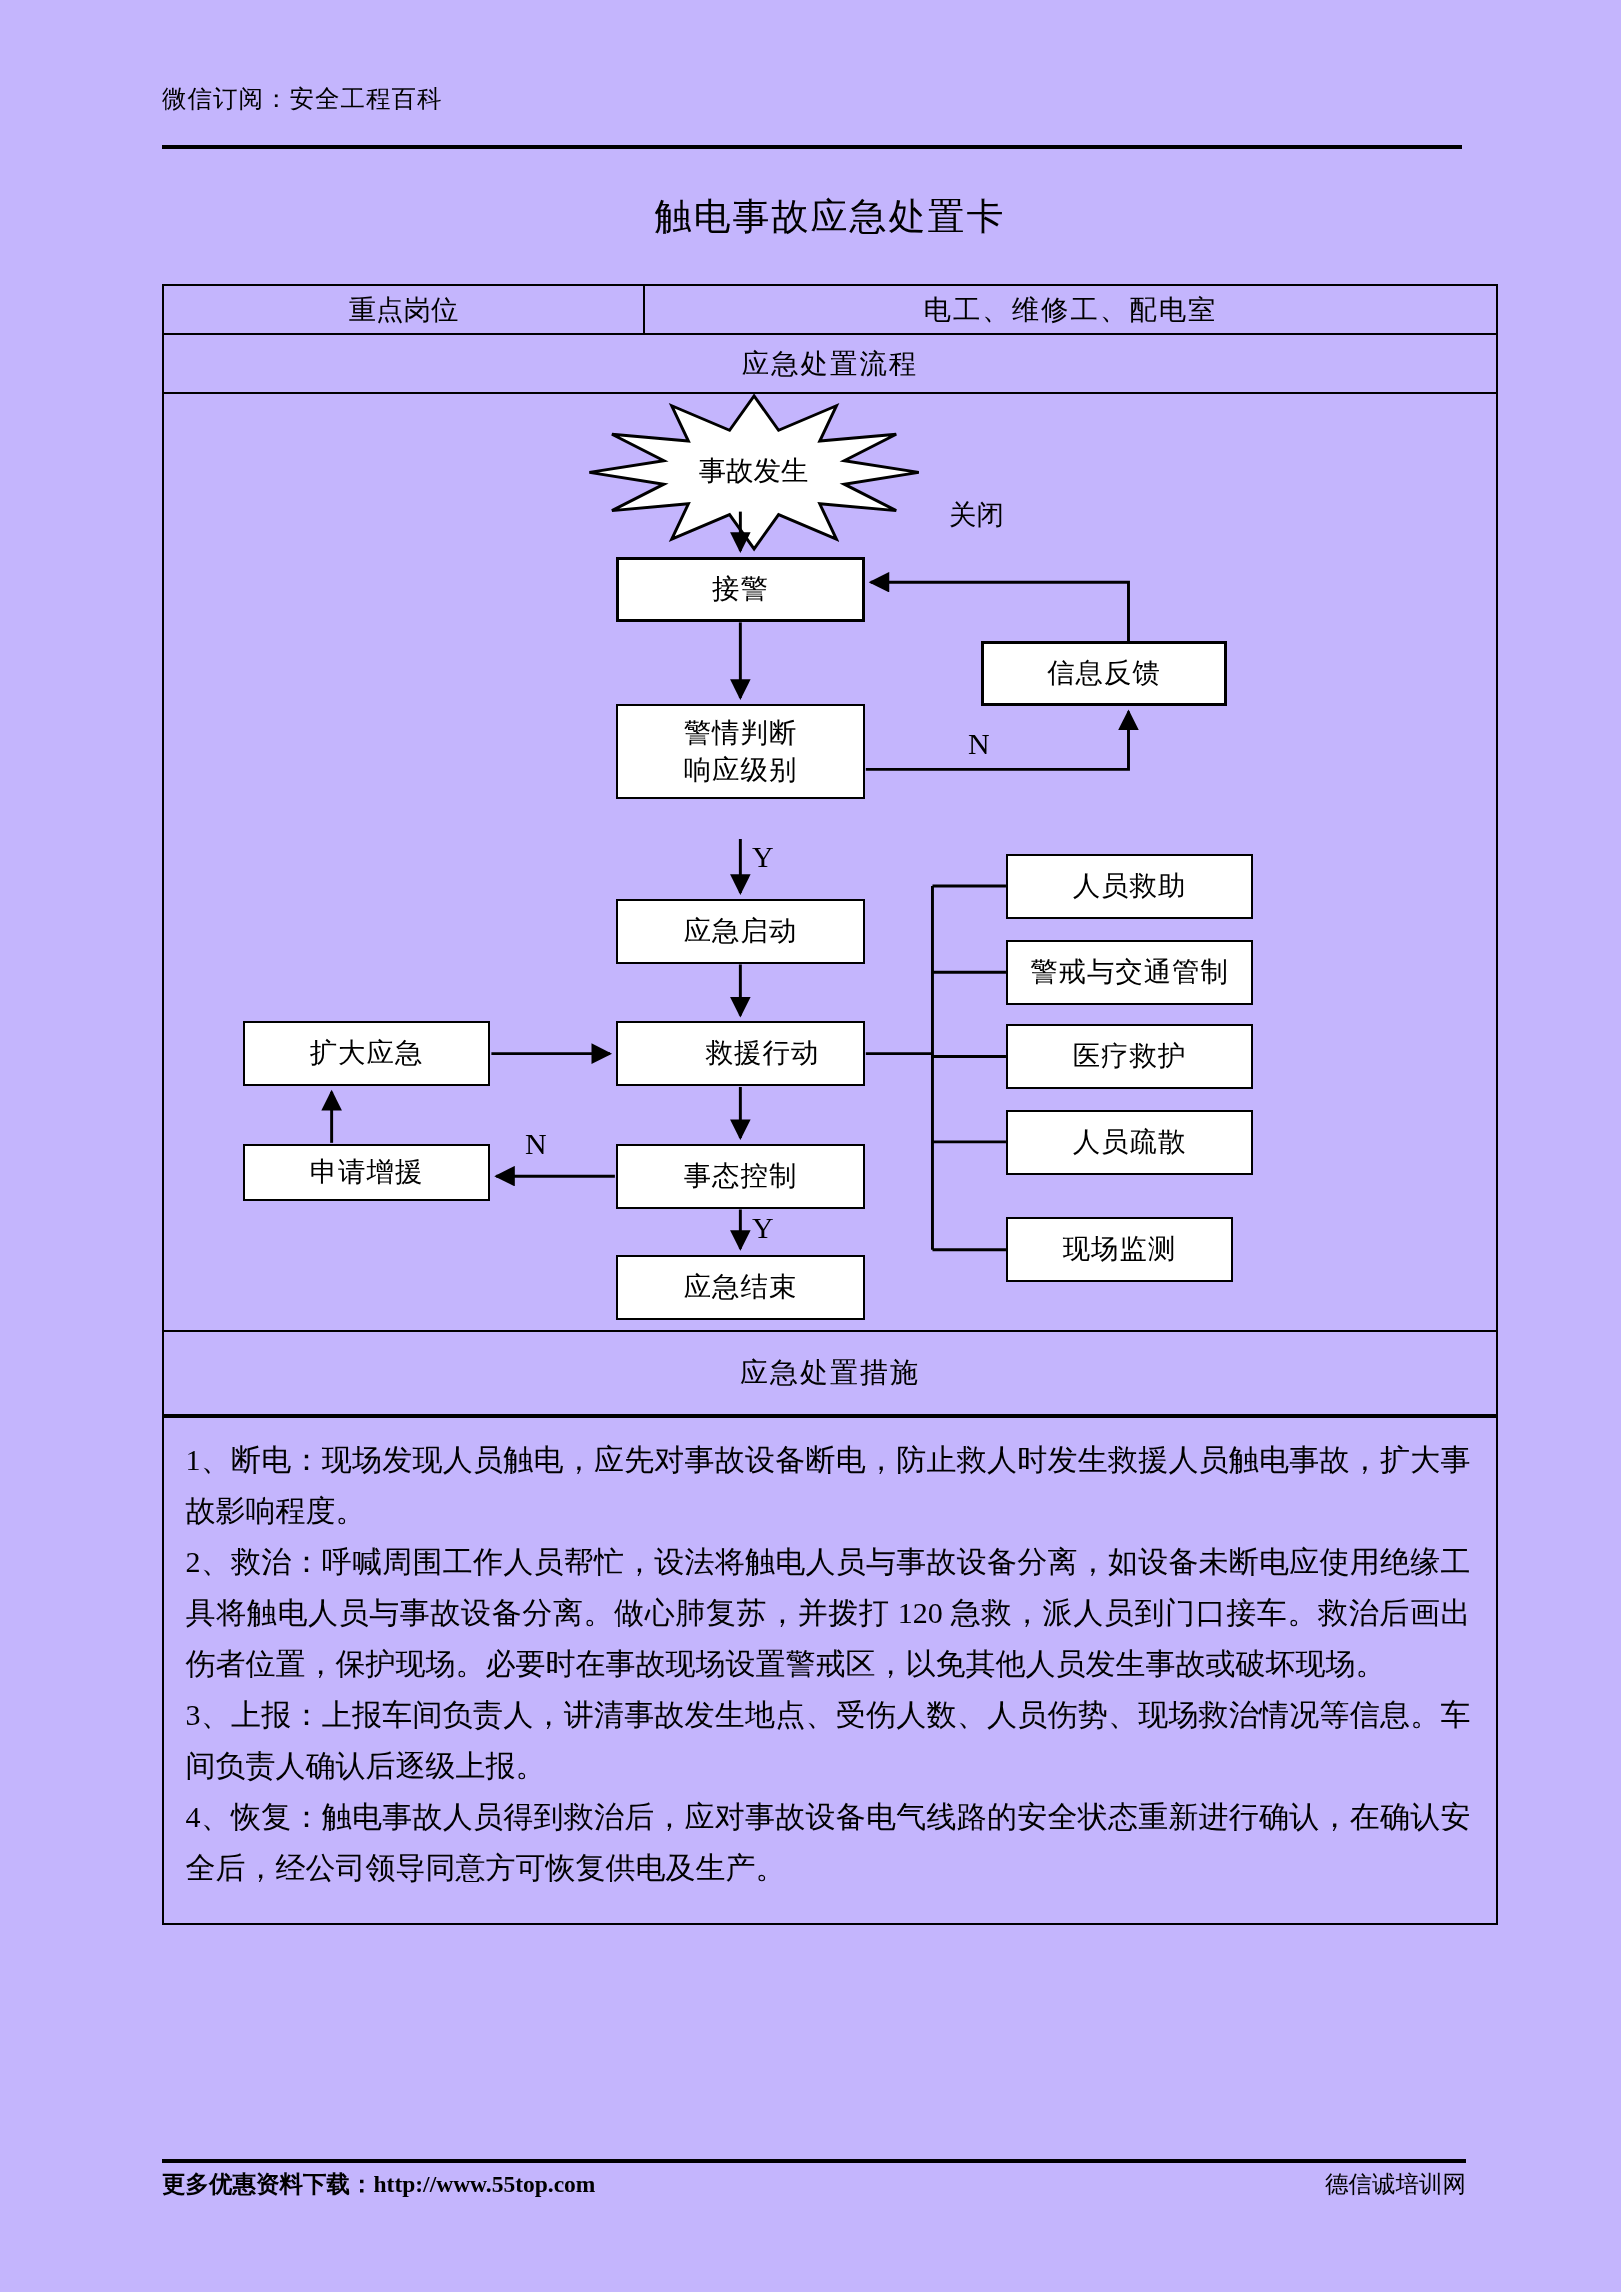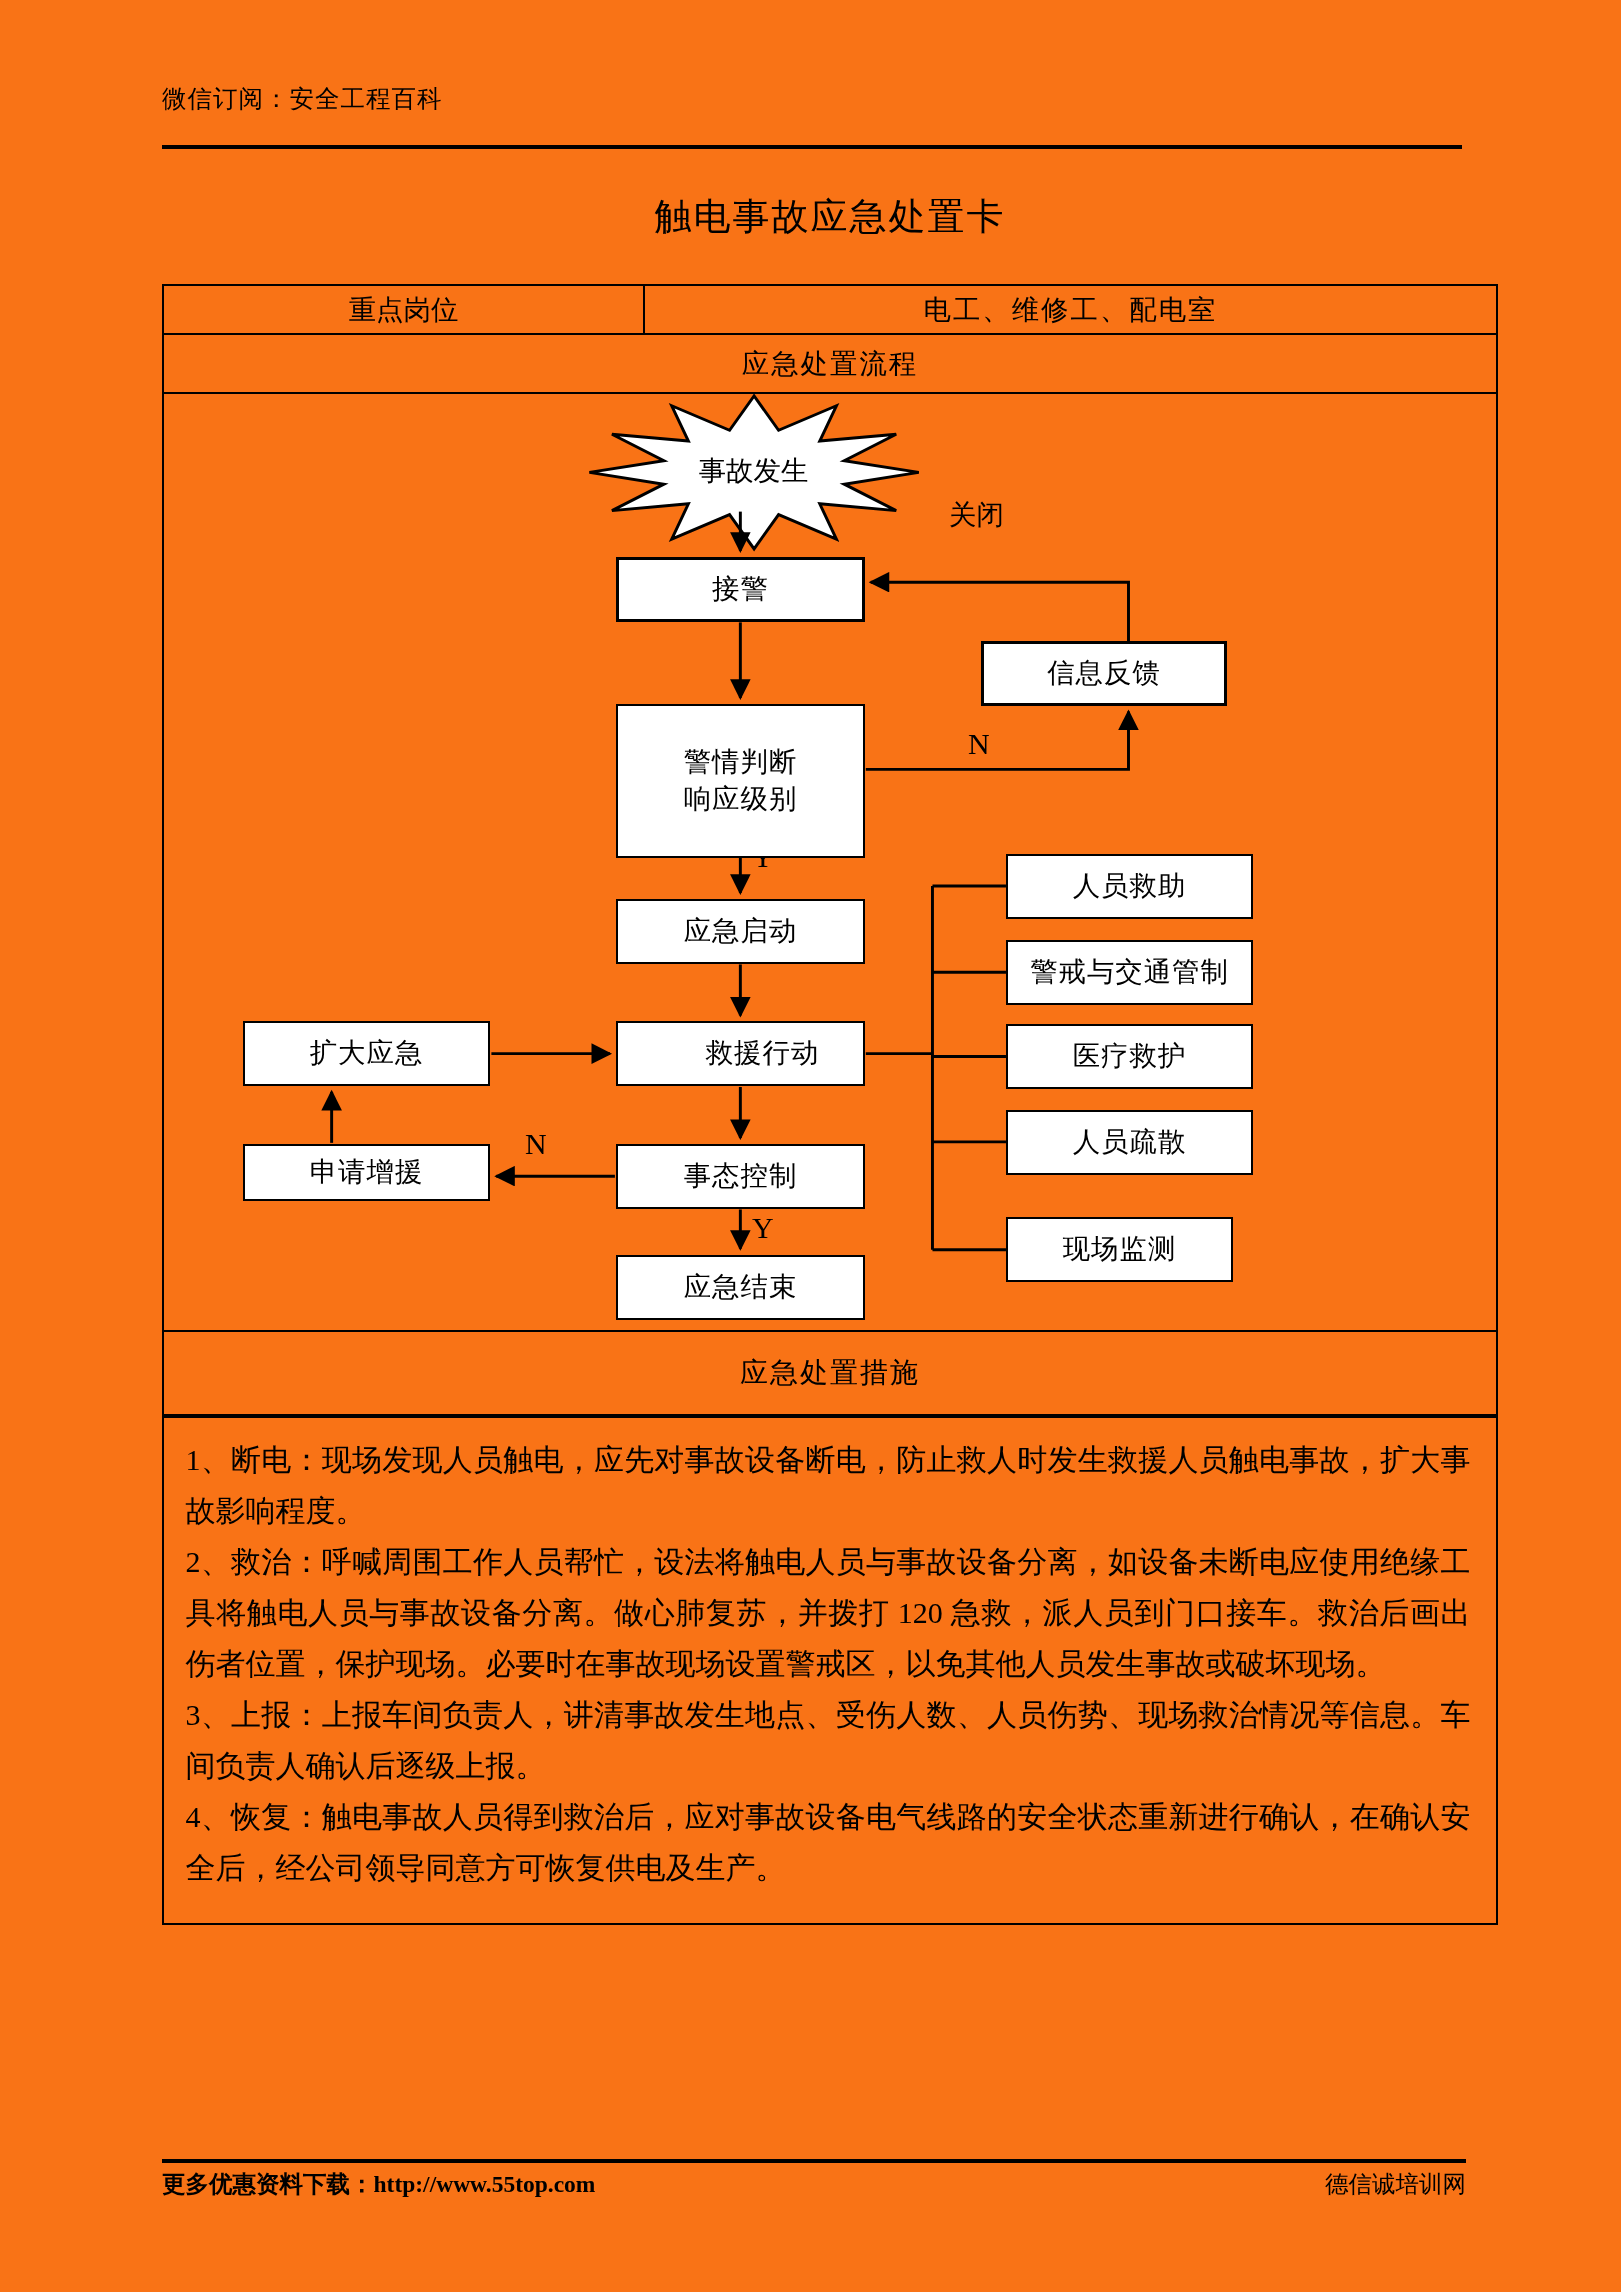--- a/index.html
+++ b/index.html
@@ -1,20 +1,20 @@
 <!DOCTYPE html>
 <html><head>
 <meta charset="utf-8">
 <style>
   html,body { margin:0; padding:0; background:#888; }
   .page {
     position: relative;
     width: 1621px;
     height: 2293px;
-    background: #f97316;
+    background: #c4b5fd;
     font-family: "Liberation Serif", "DejaVu Serif", serif;
     color: #000;
     overflow: hidden;
   }
   .hdr-text {
     position: absolute; left: 162px; top: 82px;
     font-size: 24.5px; letter-spacing: 1px;
   }
   .hdr-rule {
     position: absolute; left: 162px; top: 145px;
@@ -127,21 +127,21 @@
 
         <div class="burst-text">事故发生</div>
 
         <div class="flow-label" style="left:785px; top:103px;">关闭</div>
         <div class="yn-label" style="left:804px; top:333px;">N</div>
         <div class="yn-label" style="left:588px; top:446px;">Y</div>
         <div class="yn-label" style="left:361px; top:733px;">N</div>
         <div class="yn-label" style="left:588px; top:817px;">Y</div>
 
         <div class="flow-box thick" style="left:452px; top:163px; width:249px; height:65px;">接警</div>
-        <div class="flow-box" style="left:452px; top:310px; width:249px; height:154px;">
+        <div class="flow-box" style="left:452px; top:310px; width:249px; height:95px;">
           <div>
             <div>警情判断</div>
             <div>响应级别</div>
           </div>
         </div>
         <div class="flow-box" style="left:452px; top:505px; width:249px; height:65px;">应急启动</div>
         <div class="flow-box" style="left:452px; top:627px; width:249px; height:65px;padding-left:44px;">救援行动</div>
         <div class="flow-box" style="left:452px; top:750px; width:249px; height:65px;">事态控制</div>
         <div class="flow-box" style="left:452px; top:861px; width:249px; height:65px;">应急结束</div>
 

